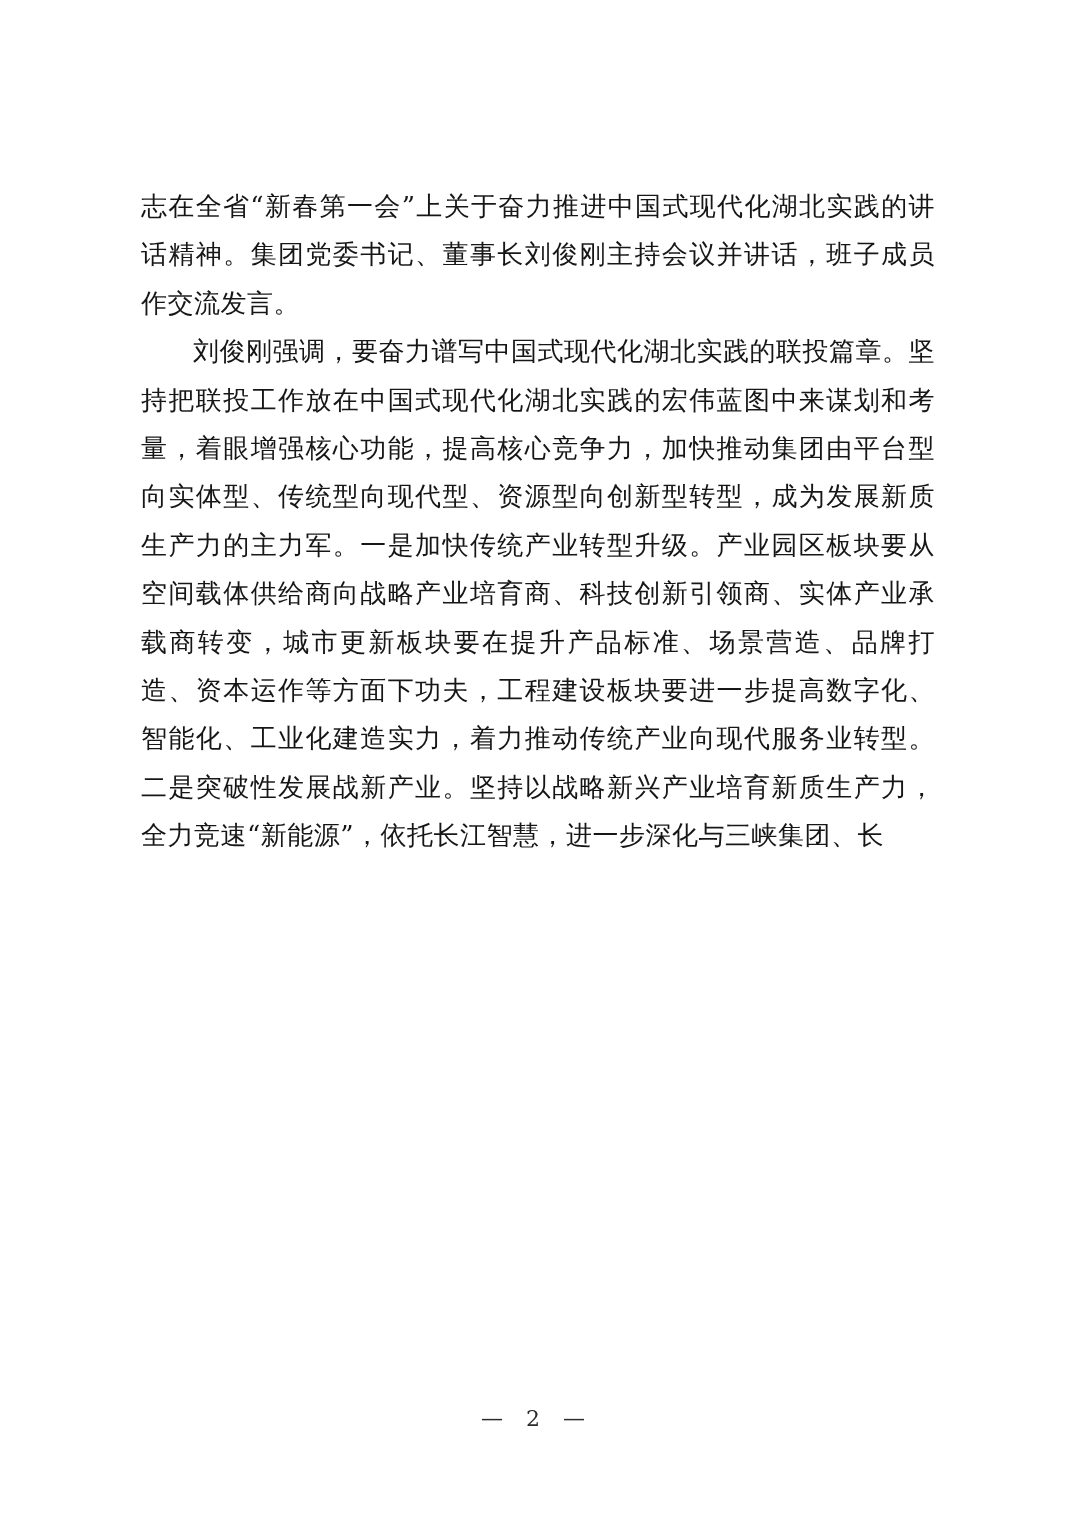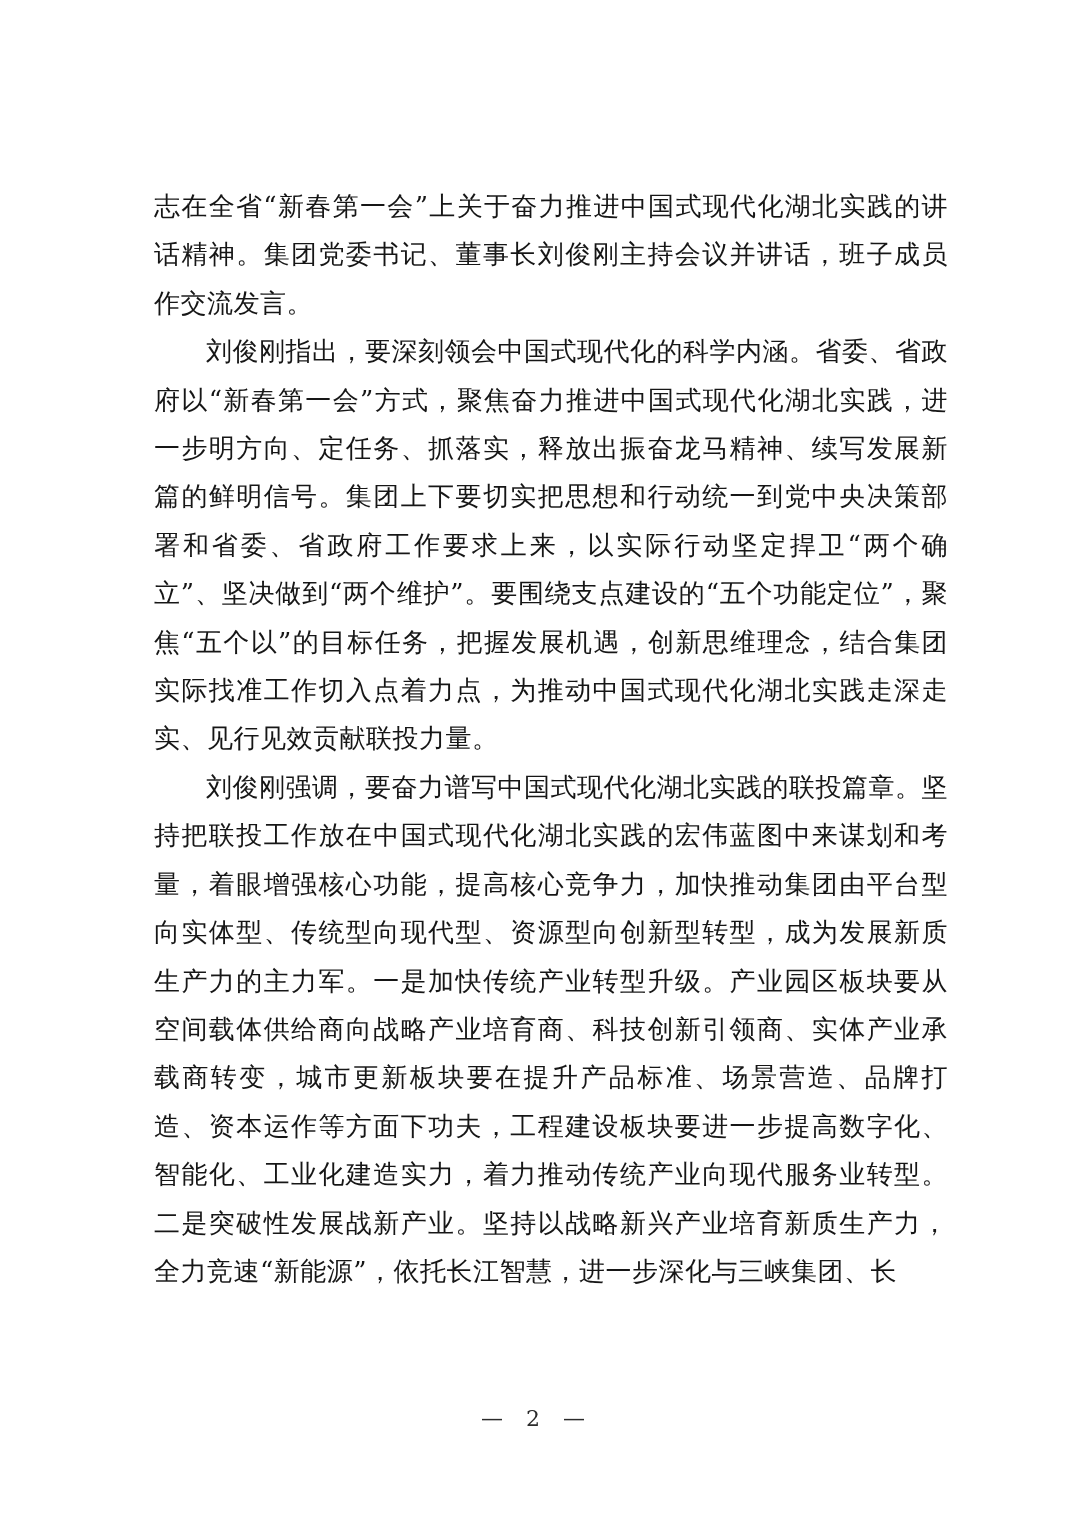--- a/index.html
+++ b/index.html
@@ -11,21 +11,21 @@
     position: relative;
     width: 1074px;
     height: 1520px;
     background: #ffffff;
     overflow: hidden;
     font-family: "DejaVu Serif", serif;
     color: #1a1a1a;
   }
   .content {
     position: absolute;
-    left: 154px;
+    left: 141px;
     top: 182px;
     width: 794px;
   }
   .para {
     margin: 0;
     font-size: 26px;
     line-height: 48.4px;
     text-align: justify;
     text-justify: inter-ideograph;
     letter-spacing: 0.5px;
@@ -44,17 +44,16 @@
     letter-spacing: 8px;
     color: #2b2b2b;
   }
 </style>
 </head>
 <body>
 
 <div class="page">
   <div class="content">
       <p class="para">志在全省“新春第一会”上关于奋力推进中国式现代化湖北实践的讲话精神。集团党委书记、董事长刘俊刚主持会议并讲话，班子成员作交流发言。</p>
-      <p class="para indent">刘俊刚指出，要深刻领会中国式现代化的科学内涵。省委、省政府以“新春第一会”方式，聚焦奋力推进中国式现代化湖北实践，进一步明方向、定任务、抓落实，释放出振奋龙马精神、续写发展新篇的鲜明信号。集团上下要切实把思想和行动统一到党中央决策部署和省委、省政府工作要求上来，以实际行动坚定捍卫“两个确立”、坚决做到“两个维护”。要围绕支点建设的“五个功能定位”，聚焦“五个以”的目标任务，把握发展机遇，创新思维理念，结合集团实际找准工作切入点着力点，为推动中国式现代化湖北实践走深走实、见行见效贡献联投力量。</p>
       <p class="para indent">刘俊刚强调，要奋力谱写中国式现代化湖北实践的联投篇章。坚持把联投工作放在中国式现代化湖北实践的宏伟蓝图中来谋划和考量，着眼增强核心功能，提高核心竞争力，加快推动集团由平台型向实体型、传统型向现代型、资源型向创新型转型，成为发展新质生产力的主力军。一是加快传统产业转型升级。产业园区板块要从空间载体供给商向战略产业培育商、科技创新引领商、实体产业承载商转变，城市更新板块要在提升产品标准、场景营造、品牌打造、资本运作等方面下功夫，工程建设板块要进一步提高数字化、智能化、工业化建造实力，着力推动传统产业向现代服务业转型。二是突破性发展战新产业。坚持以战略新兴产业培育新质生产力，全力竞速“新能源”，依托长江智慧，进一步深化与三峡集团、长</p>
     </div>
   <div class="footer">— 2 —</div>
 </div>
 
 </body></html>

